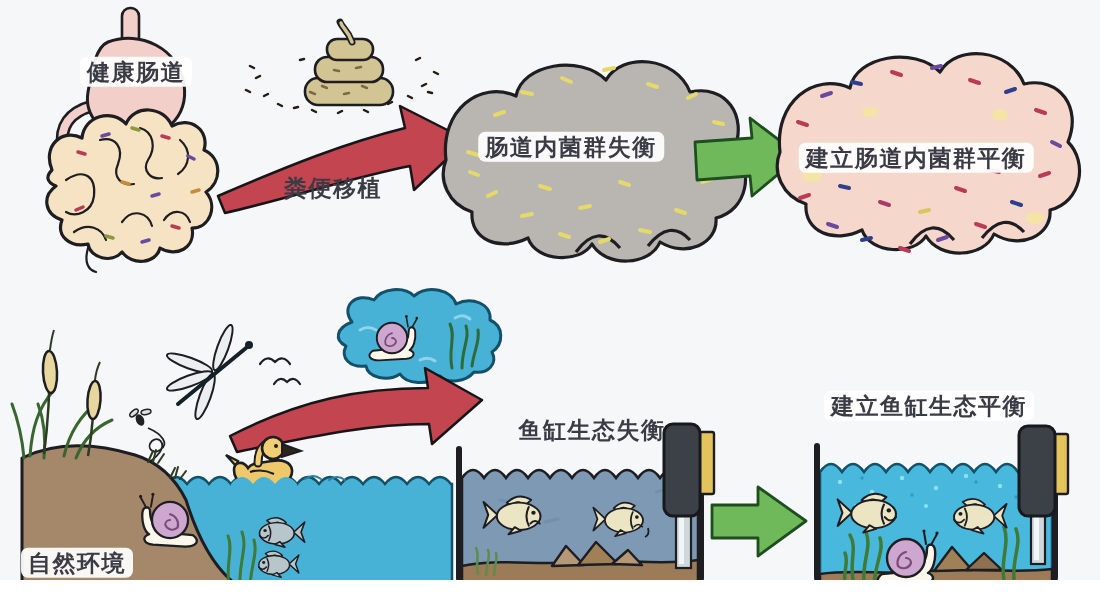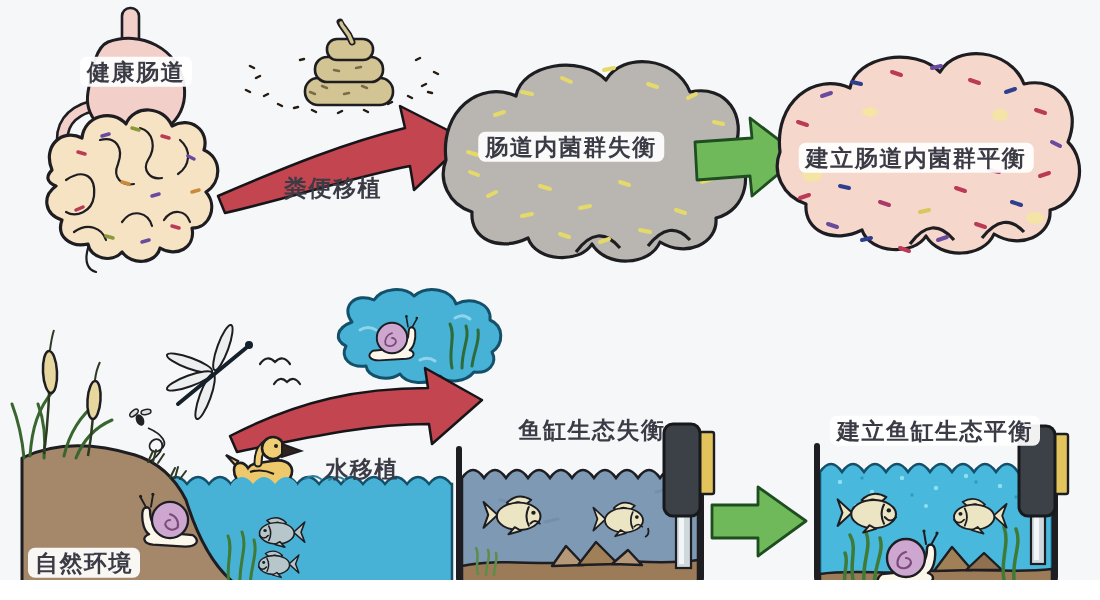--- a/index.html
+++ b/index.html
@@ -12,24 +12,24 @@
   .label{
     position:absolute;transform:translate(-50%,-50%);
     font-weight:bold;font-size:23px;line-height:1.15;color:#3b3b46;
     background:rgba(255,255,255,0.93);padding:2px 7px;border-radius:7px;
     white-space:nowrap;letter-spacing:1.5px;z-index:5;
   }
   .lbl-healthy-gut{left:136px;top:72px;}
   .lbl-fecal-transplant{left:333px;top:188px;background:transparent;}
   .lbl-gut-imbalance{left:571px;top:147px;}
   .lbl-gut-balance{left:916px;top:158px;}
-  .lbl-natural-env{left:84px;top:563px;text-align:right;}
+  .lbl-natural-env{left:77px;top:563px;text-align:right;}
   .lbl-water-transplant{left:362px;top:469px;background:transparent;}
   .lbl-tank-imbalance{left:592px;top:430px;background:transparent;}
-  .lbl-tank-balance{left:929px;top:431px;margin-left:6px;}
+  .lbl-tank-balance{left:929px;top:406px;}
 </style>
 </head>
 <body>
 
 <div class="canvas">
 
 <svg width="1100" height="600" viewBox="0 0 1100 600">
   <defs>
     <g id="fish-happy" stroke="#1d1d22" stroke-width="2.6" stroke-linejoin="round" stroke-linecap="round">
       <path d="M20,36 L2,18 L8,36 L2,54 Z"></path>
@@ -348,17 +348,16 @@
     <rect x="1051" y="434" width="17" height="60" rx="2" fill="#e3c45c" stroke="#1d1d22" stroke-width="2.4"></rect>
     <rect x="1019" y="426" width="36" height="90" rx="9" fill="#3c4148" stroke="#17191c" stroke-width="3"></rect>
   </g>
 </svg>
 
 <div class="label lbl-healthy-gut">健康肠道</div>
 <div class="label lbl-gut-imbalance">肠道内菌群失衡</div>
 <div class="label lbl-fecal-transplant">粪便移植</div>
 <div class="label lbl-gut-balance">建立肠道内菌群平衡</div>
 <div class="label lbl-natural-env">自然环境</div>
-<div class="label lbl-water-transplant">水移植</div>
 <div class="label lbl-tank-imbalance">鱼缸生态失衡</div>
 <div class="label lbl-tank-balance">建立鱼缸生态平衡</div>
 
 </div>
 
 </body></html>

